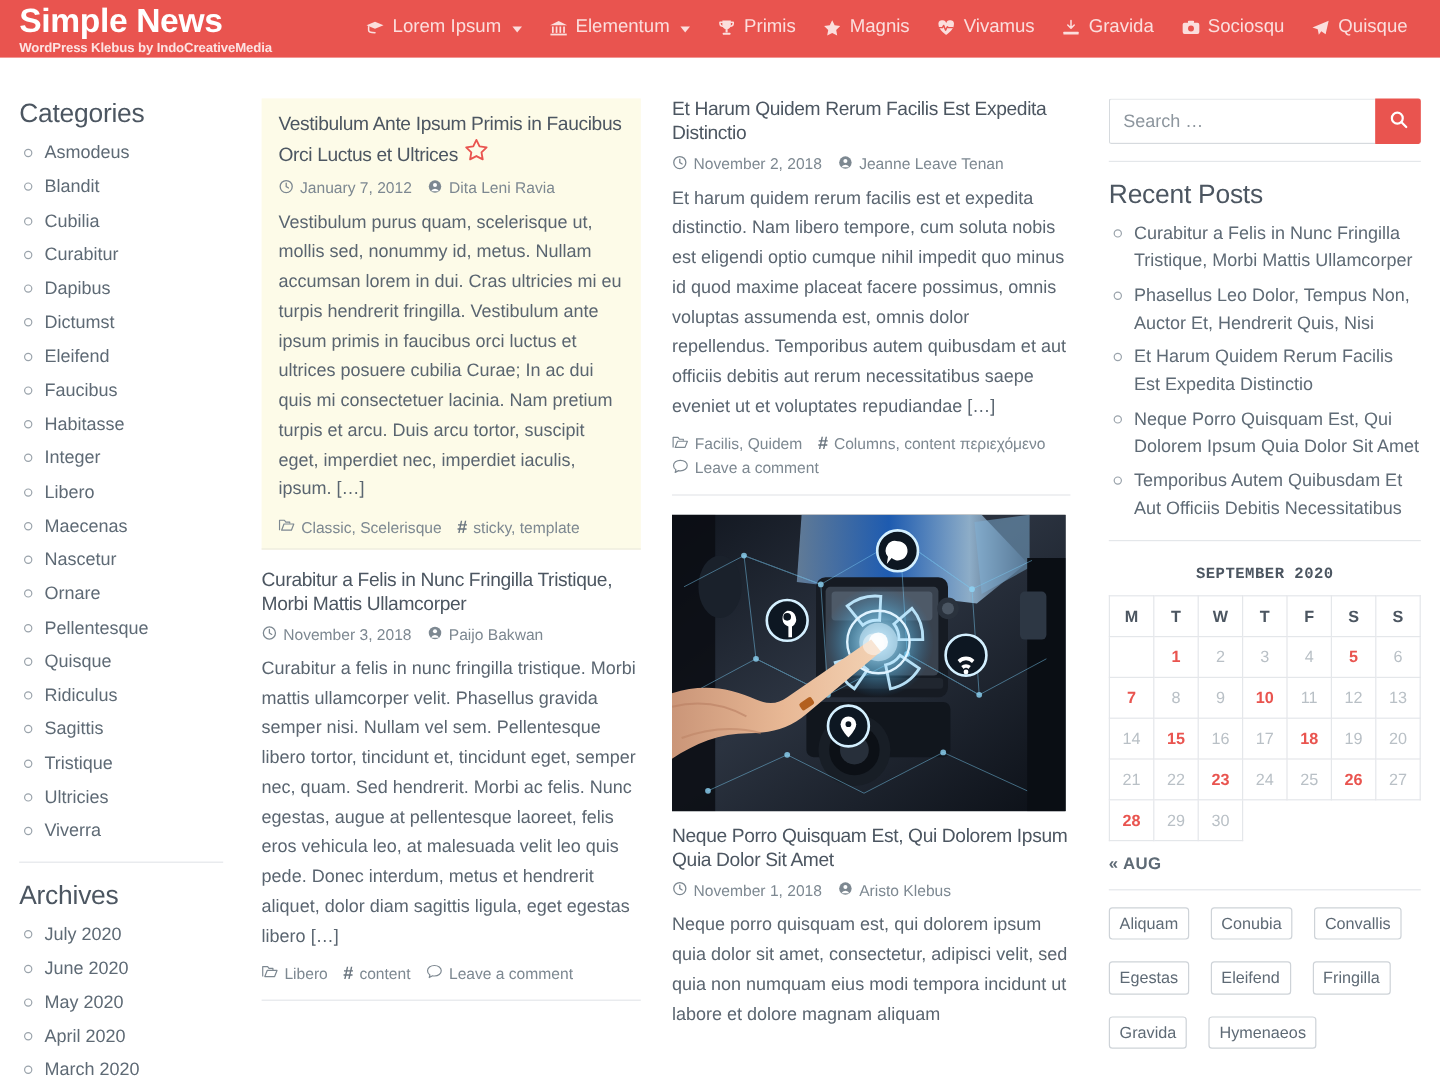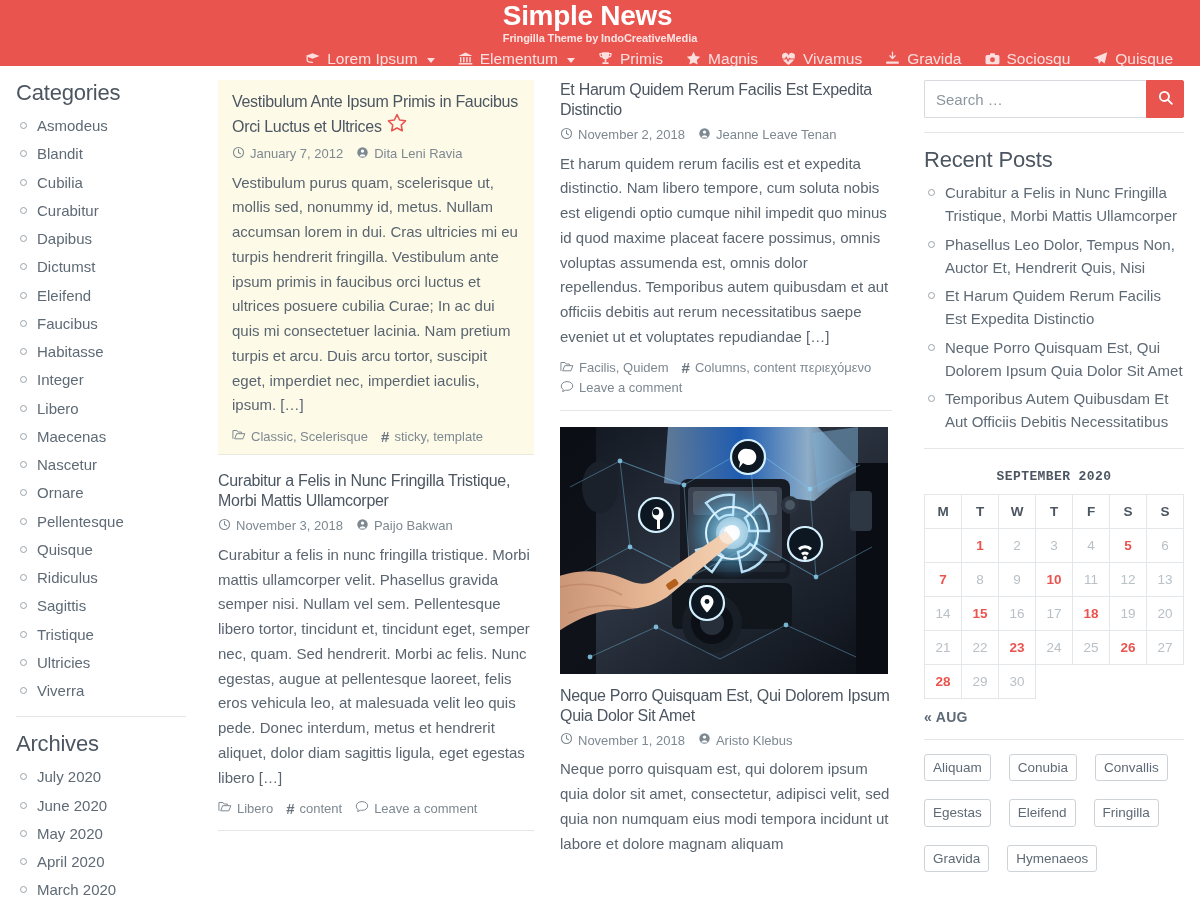--- a/index.html
+++ b/index.html
@@ -7,24 +7,23 @@
   body {
     width:1200px; height:900px; overflow:hidden;
     background:#ffffff;
     font-family:"Liberation Sans", sans-serif;
     color:#5a6570;
     font-size:15px;
   }
 
   
   .site-header {
-    height:66px; background:#e9544f; color:#fff;
+    height:48px; background:#e9544f; color:#fff;
     display:flex; align-items:center; padding:0 16px;
     position:relative;
-    flex-direction:column;
   }
   .brand { flex:0 0 auto; padding-top:2px; }
   .brand-title {
     font-size:28px; font-weight:bold; line-height:1.02;
     letter-spacing:-0.3px; color:#ffffff;
   }
   .brand-sub {
     font-size:11px; font-weight:bold; color:#fde3e2;
     margin-top:1px; letter-spacing:-0.1px;
   }
@@ -42,20 +41,21 @@
   .caret {
     width:0;height:0;border-left:4.5px solid transparent;border-right:4.5px solid transparent;
     border-top:5px solid #fbdedd; margin-left:3px; margin-top:3px;
   }
 
   
   .page {
     display:grid;
     grid-template-columns:200px 350px 356px 294px;
     height:596px;
+    margin-top:20px;
   }
   .col { padding-top:14px; }
   .col-sidebar { padding-left:16px; padding-right:14px; }
   .col-posts-1 { padding-left:18px; padding-right:16px; }
   .col-posts-2 { padding-left:10px; padding-right:14px; }
   .col-widgets { padding-left:18px; padding-right:16px; }
 
   
   .widget-title {
     font-size:22px; color:#4c5661; font-weight:normal;
@@ -159,21 +159,21 @@
     background:#fff; cursor:pointer; text-decoration:none;
     line-height:1.3;
   }
 </style>
 </head>
 <body>
 
 <header class="site-header">
   <div class="brand">
     <div class="brand-title">Simple News</div>
-    <div class="brand-sub">Fringilla Theme by IndoCreativeMedia</div>
+    <div class="brand-sub">WordPress Klebus by IndoCreativeMedia</div>
   </div>
   <nav class="main-nav" id="mainNav">
       <a class="nav-item">
         <span class="nav-ico">
           <svg width="17" height="17" viewBox="0 0 24 24">
             <path d="M2 8.5 12 4.5l10 4-10 4z" fill="#fbdedd"></path>
             <path d="M4.5 10.2v4.3c0 1.6 3.4 2.9 7.5 2.9" stroke="#fbdedd" fill="none" stroke-width="1.8" stroke-linecap="round" stroke-linejoin="round"></path>
           </svg>
         </span>
         <span>Lorem Ipsum</span>

